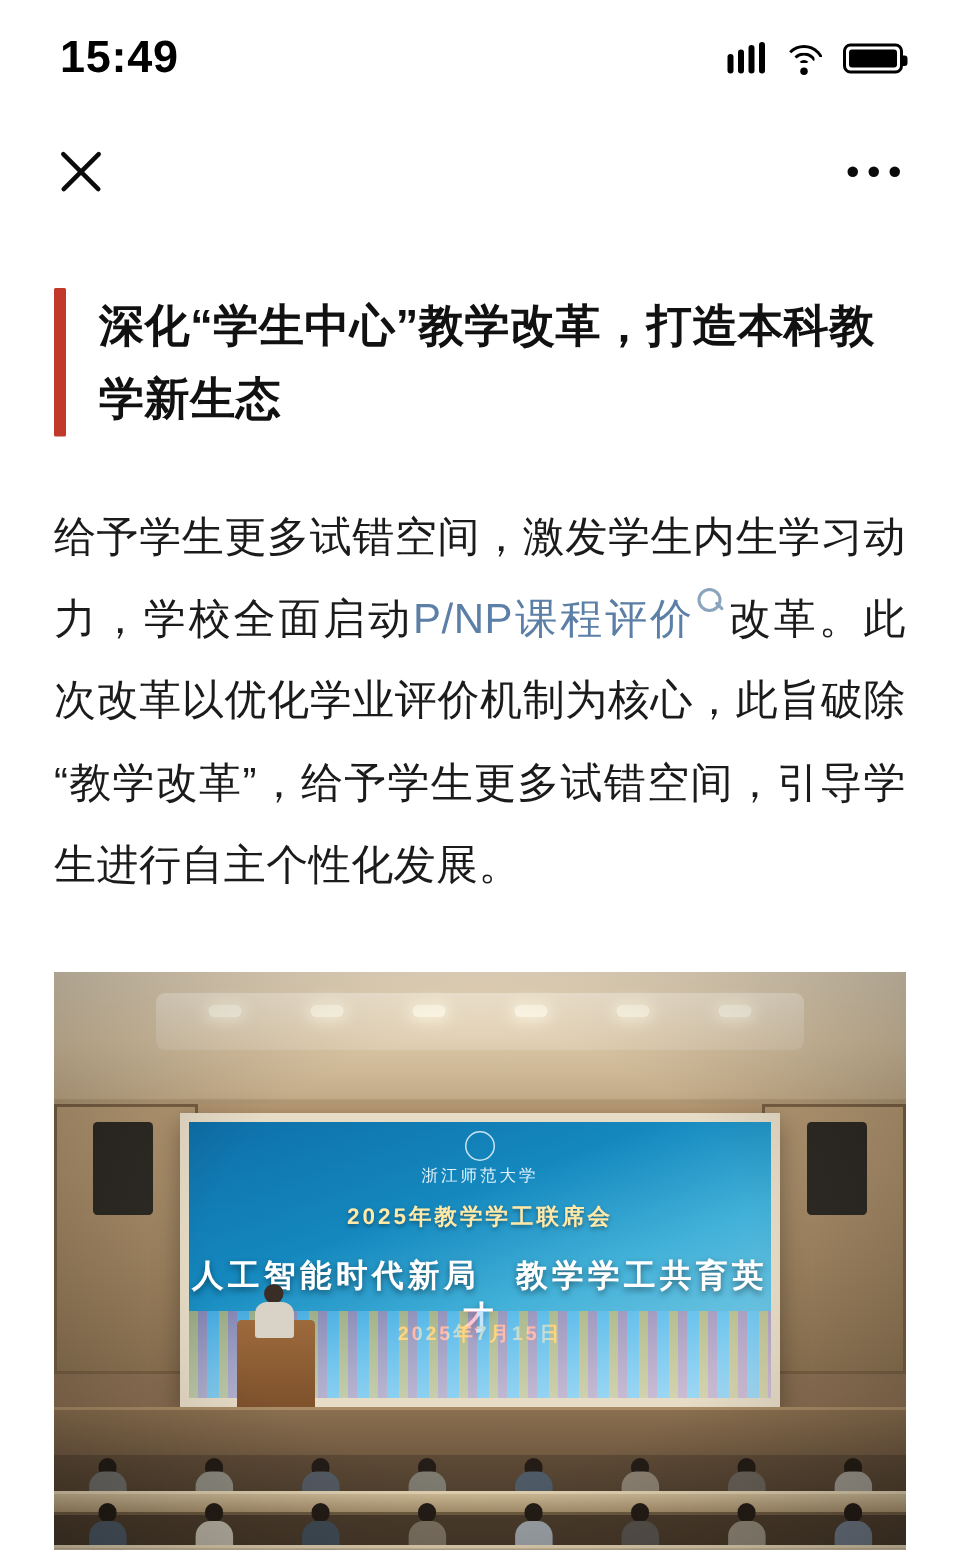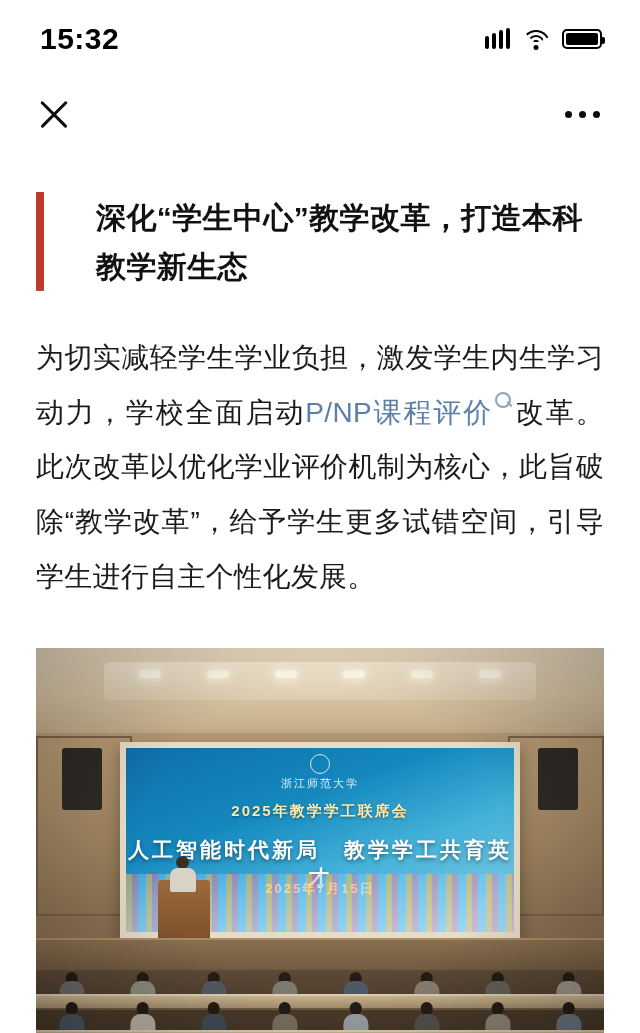--- a/index.html
+++ b/index.html
@@ -161,21 +161,20 @@
     border-radius: 1px;
   }
   .article-title {
     font-size: 30px;
     line-height: 1.62;
     font-weight: 700;
     color: #111111;
     letter-spacing: 0.4px;
     font-family: "Liberation Sans", "DejaVu Sans", sans-serif;
     padding-top: 2px;
-    margin-left: 30px;
   }
 
   .article-body {
     margin-top: 40px;
     font-size: 28px;
     line-height: 1.95;
     color: #1b1b1b;
     letter-spacing: 0.3px;
     text-align: justify;
   }
@@ -444,21 +443,21 @@
     background: radial-gradient(ellipse at 50% 45%, rgba(0,0,0,0) 45%, rgba(0,0,0,0.30) 100%);
     pointer-events: none;
   }
 </style>
 </head>
 <body>
 
 <div class="phone">
 
   <div class="status-bar">
-    <div class="status-time">15:32</div>
+    <div class="status-time">15:49</div>
     <div class="status-right">
       <div class="signal">
         <i></i>
           <i></i>
           <i></i>
           <i></i>
       </div>
       <div class="wifi">
         <span class="w1"></span>
           <span class="w2"></span>
@@ -480,21 +479,21 @@
     </div>
   </div>
 
   <div class="article">
     <div class="title-row">
       <div class="title-bar"></div>
       <h1 class="article-title">深化“学生中心”教学改革，打造本科教学新生态</h1>
     </div>
 
     <p class="article-body">
-      <span>为切实减轻学生学业负担，激发学生内生学习动力，学校全面启动</span><span class="kw-link">P/NP课程评价</span><span class="kw-search"></span><span>改革。此次改革以优化学业评价机制为核心，此旨破除“教学改革”，给予学生更多试错空间，引导学生进行自主个性化发展。</span>
+      <span>给予学生更多试错空间，激发学生内生学习动力，学校全面启动</span><span class="kw-link">P/NP课程评价</span><span class="kw-search"></span><span>改革。此次改革以优化学业评价机制为核心，此旨破除“教学改革”，给予学生更多试错空间，引导学生进行自主个性化发展。</span>
     </p>
 
     <div class="photo-wrap">
       <div class="photo">
         <div class="wall"></div>
         <div class="ceiling">
           <div class="ceiling-lights">
             <i></i>
               <i></i>
               <i></i>

